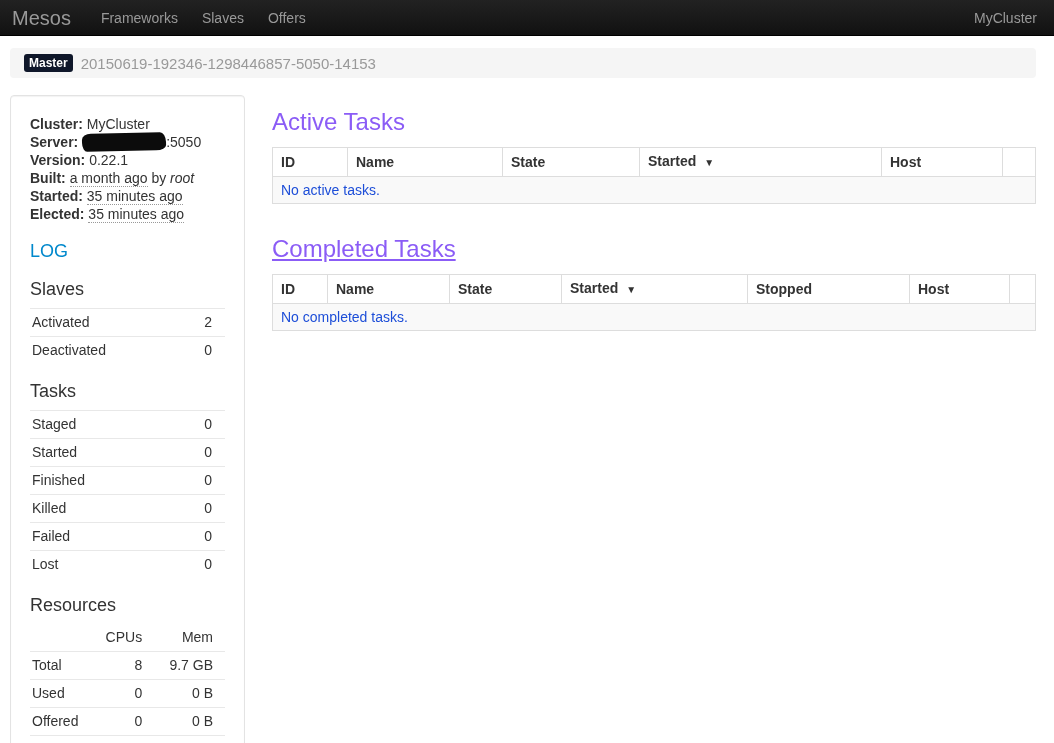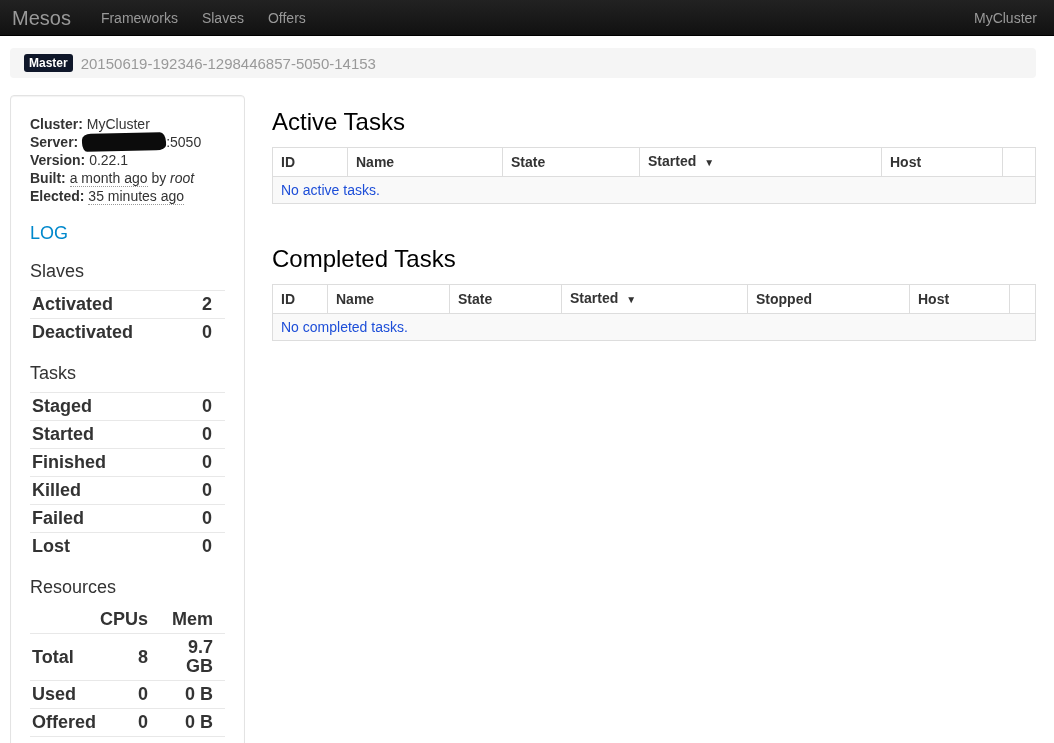--- a/index.html
+++ b/index.html
@@ -71,34 +71,34 @@
     display: inline-block; margin-top: 18px;
     color: #0088cc; text-decoration: none; cursor: pointer;
     font-size: 18px;
   }
   .sidebar h4 {
     font-size: 18px; font-weight: normal; color: #333;
     margin: 16px 0 8px; line-height: 22px;
   }
   .side-table { width: 100%; border-collapse: collapse; }
   .side-table td, .side-table th {
-    padding: 4px 2px; line-height: 19px; font-size: 18px;
-    border-top: 1px solid #e8e8e8; font-weight: bold; text-align: left;
+    padding: 4px 2px; line-height: 19px; font-size: 14px;
+    border-top: 1px solid #e8e8e8; font-weight: normal; text-align: left;
   }
   .side-table thead th { border-top: none; }
   .side-table .num { text-align: right; padding-right: 13px; }
   .res-table .num { padding-right: 12px; }
 
   
   .main { flex: 1; margin-left: 27px; }
   .main h3 {
-    font-size: 24px; font-weight: normal; color: #000000;
+    font-size: 24px; font-weight: normal; color: #8b5cf6;
     line-height: 30px; margin: 12px 0 10px;
   }
-  .main h3.second { margin-top: 40px; }
+  .main h3.second { margin-top: 30px; text-decoration: underline; }
   .task-table { width: 763px; border-collapse: collapse; table-layout: fixed; border-radius: 28px; }
   .task-table th, .task-table td {
     border: 1px solid #dddddd; padding: 4px 8px;
     line-height: 18px; font-size: 14px; text-align: left;
   }
   .task-table th { font-weight: bold; cursor: pointer; }
   .task-table tbody tr.empty-row td { background: #f9f9f9; color: #1d4ed8; }
   .sort-icon { font-size: 10px; margin-left: 4px; }
 </style>
 </head>
@@ -135,20 +135,24 @@
       </div>
       <div class="info-line">
         <b>Version:</b>
         <span>0.22.1</span>
       </div>
       <div class="info-line">
         <b>Built:</b>
         <span class="timeago">a month ago</span>
         <span>by</span>
         <em>root</em>
+      </div>
+      <div class="info-line">
+        <b>Started:</b>
+        <span class="timeago">35 minutes ago</span>
       </div>
       <div class="info-line">
         <b>Elected:</b>
         <span class="timeago">35 minutes ago</span>
       </div>
 
       <a class="log-link">LOG</a>
 
       <h4>Slaves</h4>
       <table class="side-table">

